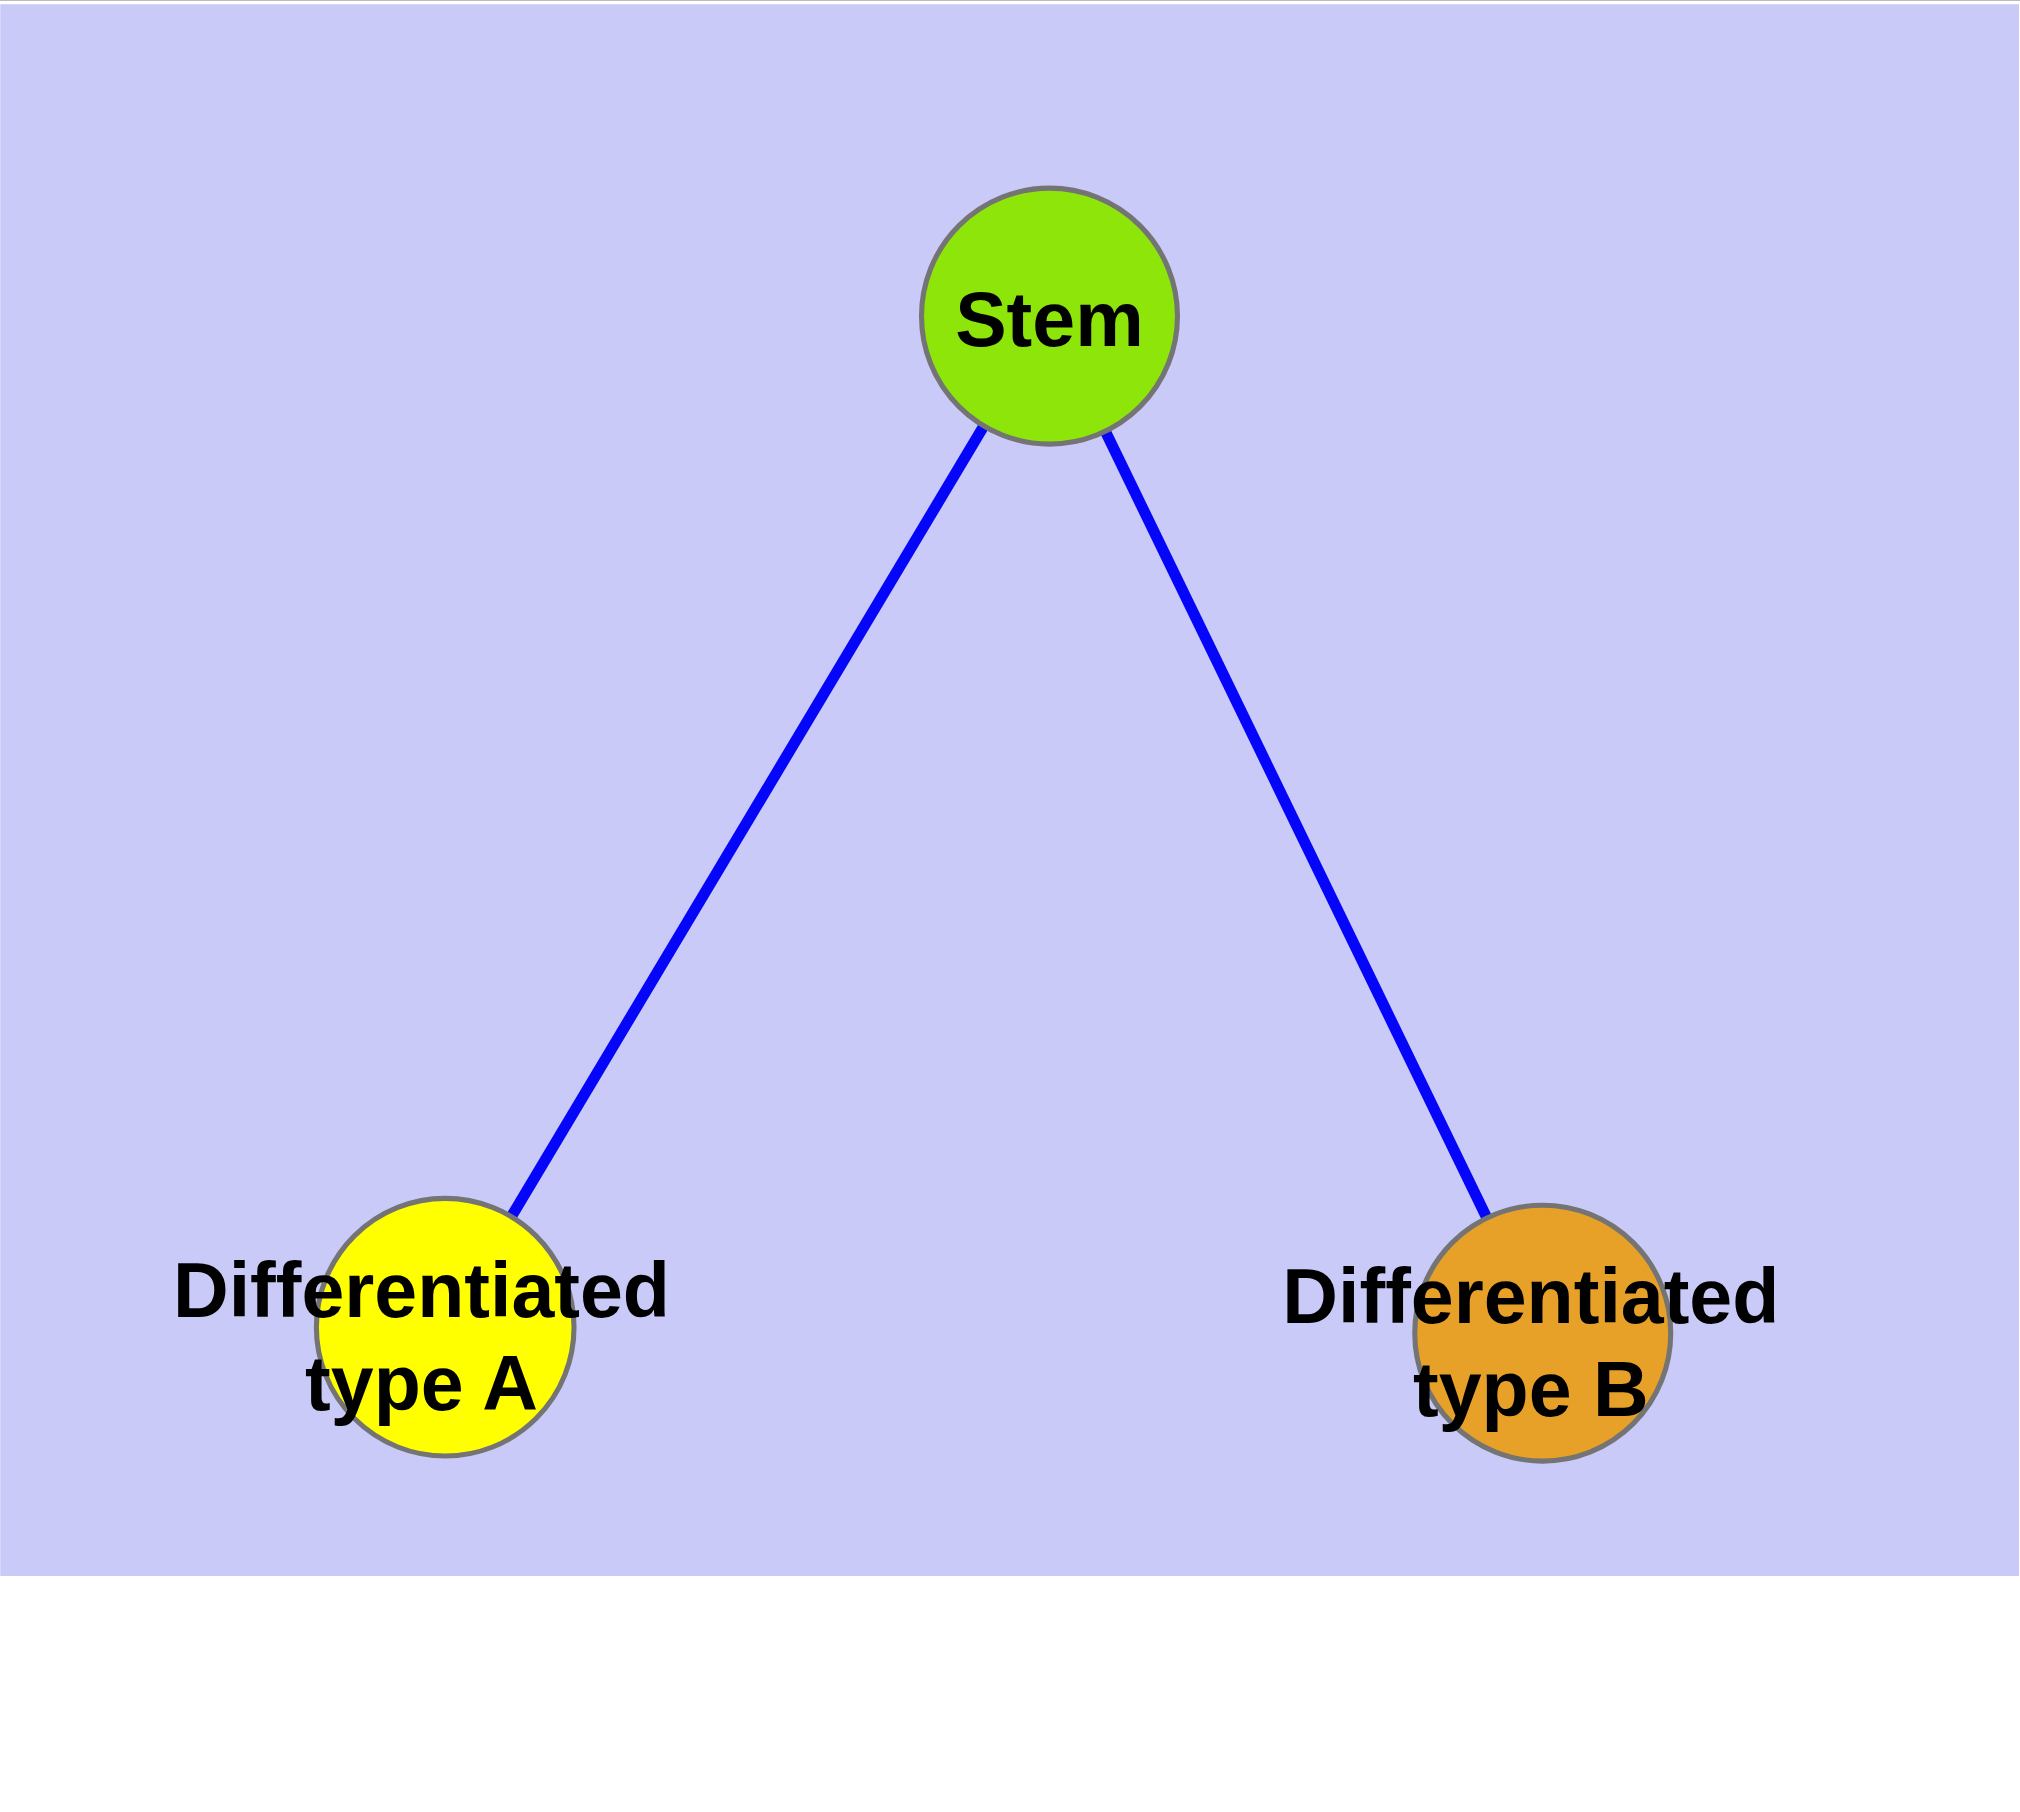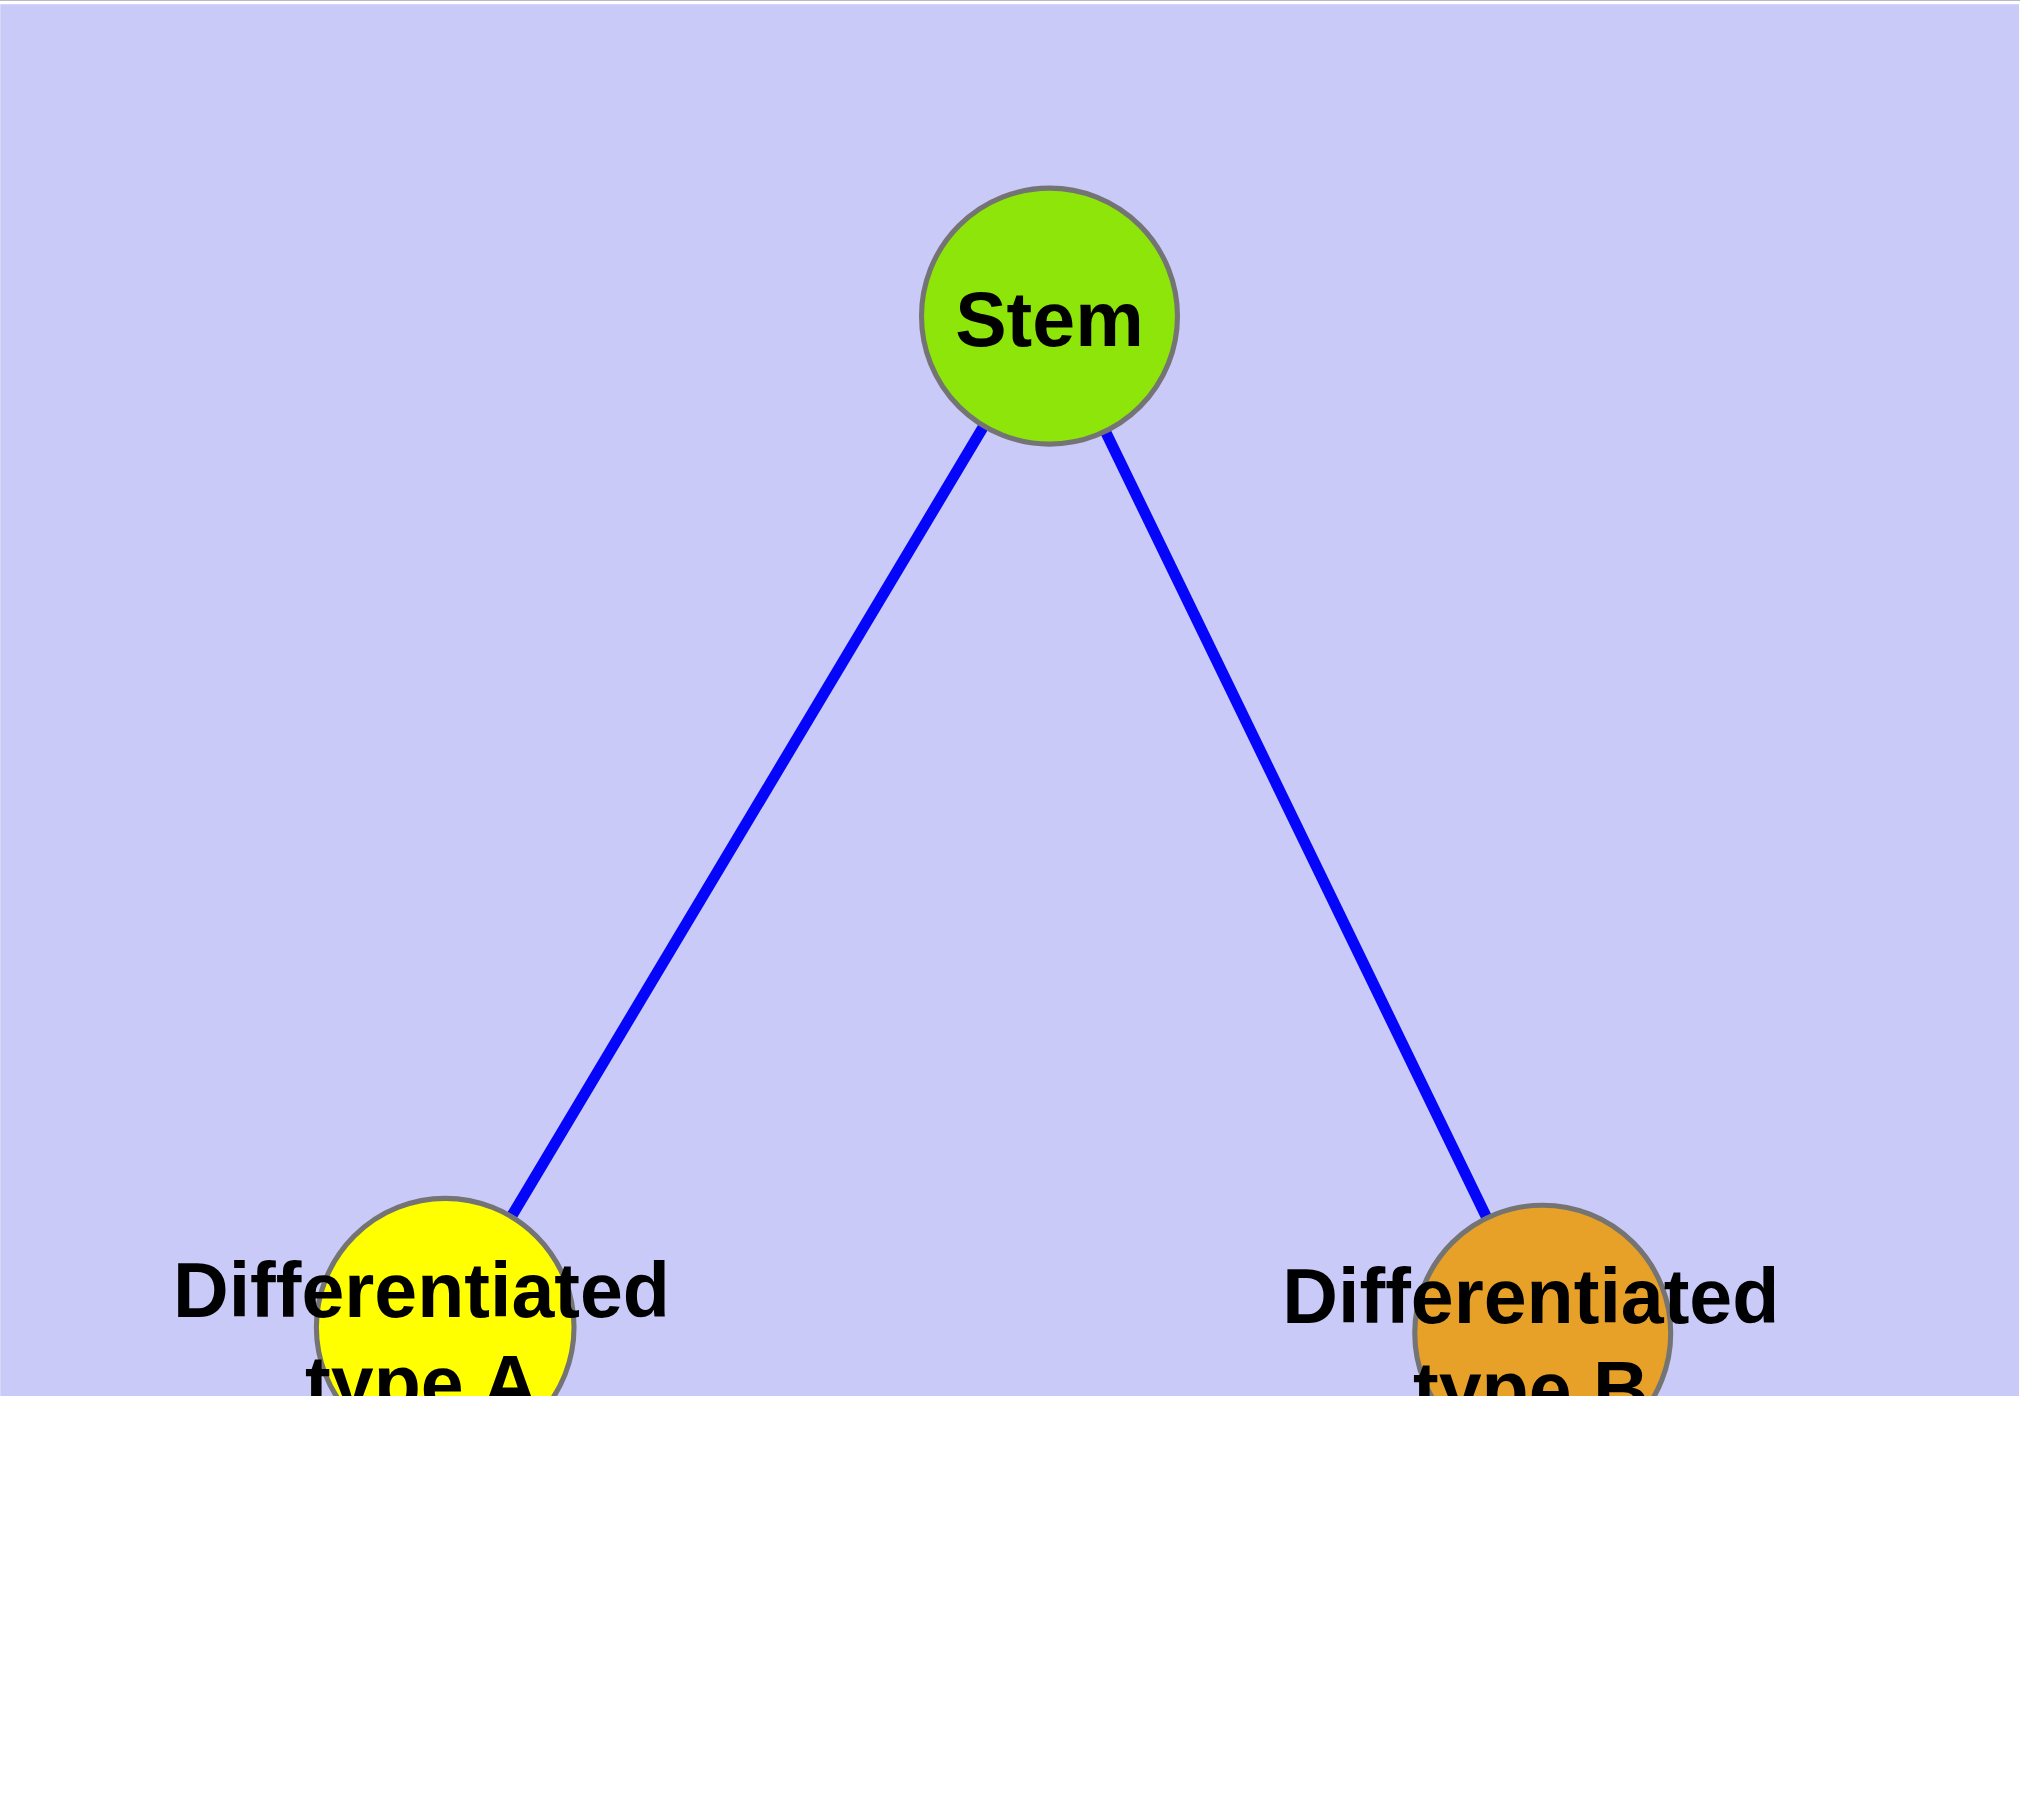--- a/index.html
+++ b/index.html
@@ -3,21 +3,21 @@
 <meta charset="utf-8">
 <style>
   html, body {
     margin: 0;
     padding: 0;
     background: #ffffff;
   }
   .page {
     position: relative;
     width: 2021px;
-    height: 1396px;
+    height: 1576px;
     background: #ffffff;
     overflow: hidden;
     font-family: "Liberation Sans", sans-serif;
   }
   .top-strip {
     position: absolute;
     left: 0; top: 0;
     width: 100%;
     height: 4.2px;
     background: #ffffff;

